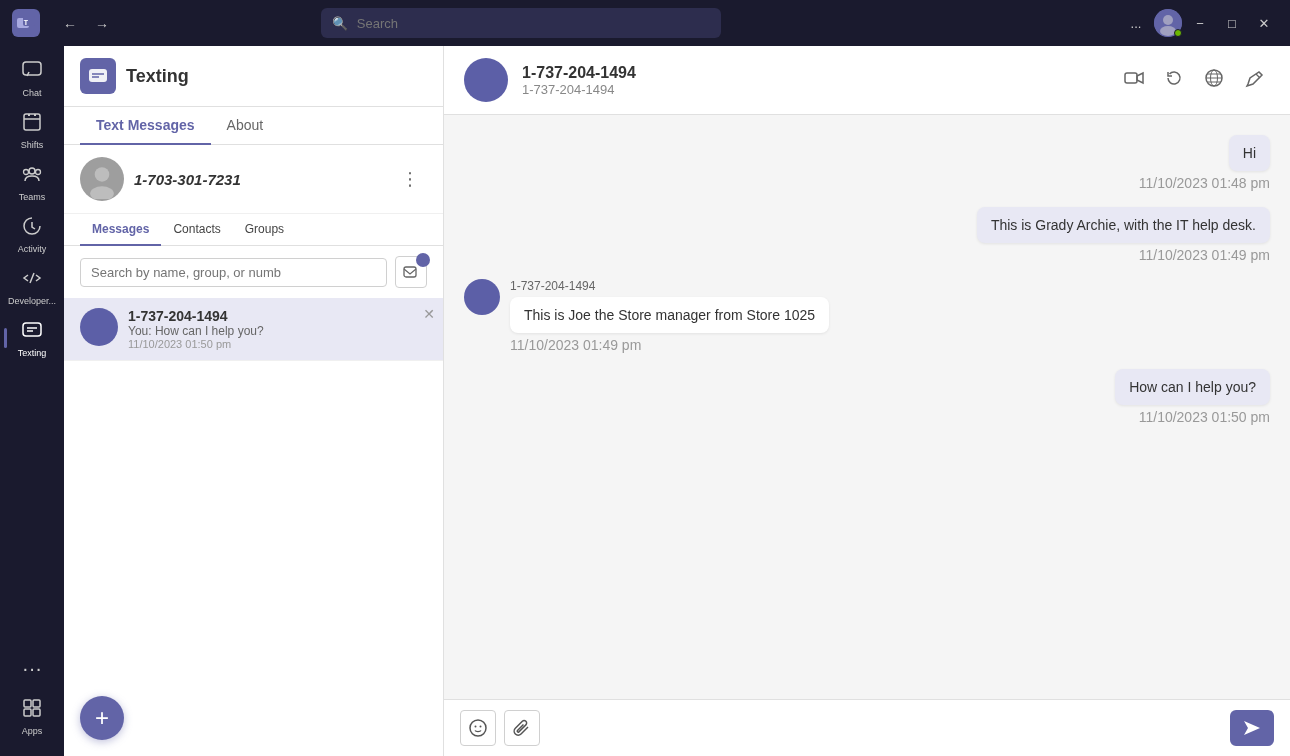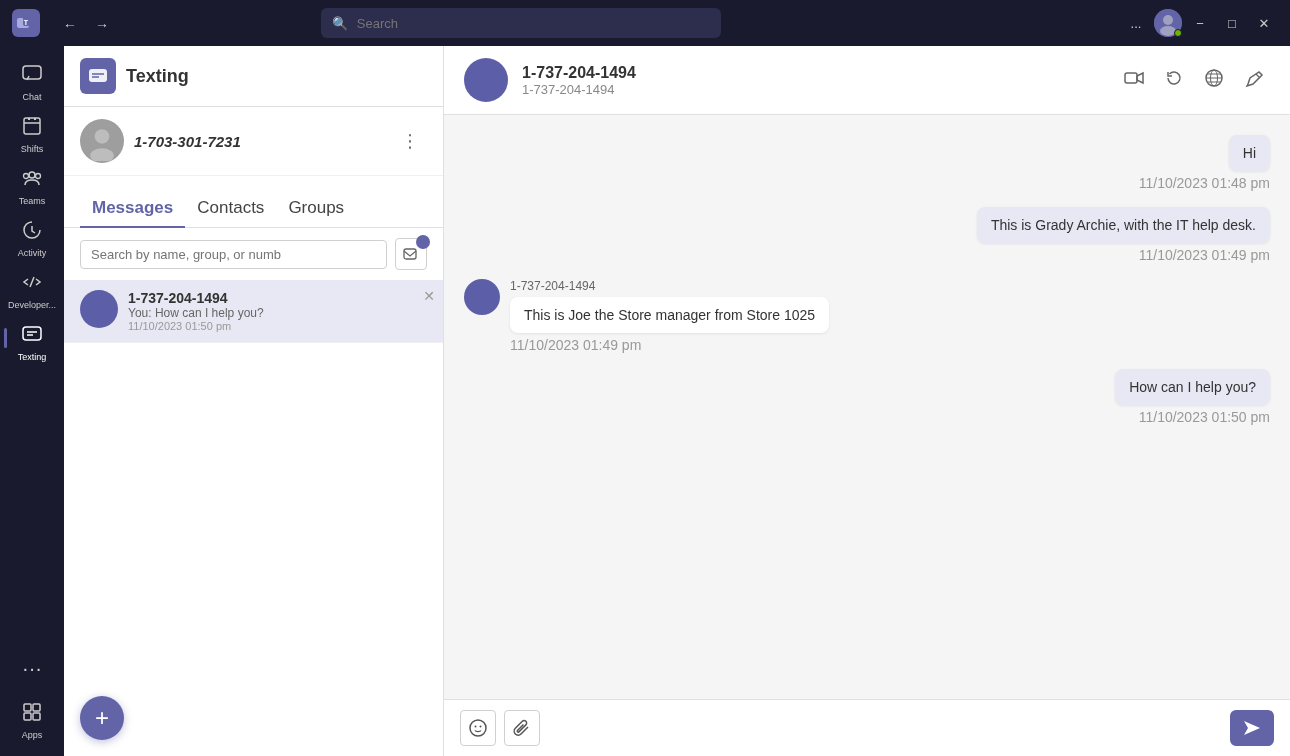--- a/index.html
+++ b/index.html
@@ -62,21 +62,21 @@
     .main-layout { display: flex; flex: 1; overflow: hidden; }
 
     
     .sidebar-icons {
       width: 64px; background: #1a1a2e;
       display: flex; flex-direction: column; align-items: center;
       padding-top: 8px; gap: 4px; flex-shrink: 0;
     }
     .sidebar-icon {
       width: 48px; height: 48px; border-radius: 6px;
-      display: flex; flex-direction: column; align-items: center; justify-content: flex-end;
+      display: flex; flex-direction: column; align-items: center; justify-content: center;
       cursor: pointer; color: #ccc; font-size: 10px; gap: 2px;
       position: relative;
     }
     .sidebar-icon.active { color: white; }
     .sidebar-icon.active::before {
       content: '';
       position: absolute; left: -4px; top: 50%; transform: translateY(-50%);
       width: 3px; height: 20px; background: #6264a7; border-radius: 2px;
     }
     .sidebar-icon-symbol { font-size: 18px; }
@@ -133,22 +133,22 @@
       background: none; border: none; cursor: pointer; color: #666;
       font-size: 18px; padding: 4px 8px; border-radius: 4px;
     }
 
     
     .sub-tabs {
       display: flex; gap: 0; padding: 0 16px;
       border-bottom: 1px solid #e0e0e0;
     }
     .sub-tab {
-      padding: 8px 12px; font-size: 17px; color: #444;
-      cursor: pointer; border-bottom: 2px solid transparent; margin-bottom: -1px; margin-top: 14px;
+      padding: 8px 12px; font-size: 12px; color: #444;
+      cursor: pointer; border-bottom: 2px solid transparent; margin-bottom: -1px;
     }
     .sub-tab.active { color: #6264a7; border-bottom-color: #6264a7; font-weight: 600; }
 
     
     .contacts-search {
       padding: 10px 16px;
       display: flex; align-items: center; gap: 8px;
     }
     .contacts-search input {
       flex: 1; border: 1px solid #d0d0d0; border-radius: 4px;
@@ -394,20 +394,24 @@
       <div class="plugin-header">
         <div class="plugin-icon-box">
           <svg width="20" height="20" viewBox="0 0 20 20" fill="none">
             <rect x="1" y="3" width="18" height="13" rx="3" fill="white" opacity="0.9"></rect>
             <line x1="4" y1="8" x2="16" y2="8" stroke="#6264a7" stroke-width="1.5"></line>
             <line x1="4" y1="11" x2="11" y2="11" stroke="#6264a7" stroke-width="1.5"></line>
           </svg>
         </div>
         <span class="plugin-title">Texting</span>
       </div>
+      <div class="plugin-tabs">
+        <div class="plugin-tab active">Text Messages</div>
+        <div class="plugin-tab">About</div>
+      </div>
 
       <div class="contact-header">
         <div class="contact-avatar">
           <svg width="44" height="44" viewBox="0 0 44 44">
             <circle cx="22" cy="22" r="22" fill="#9e9e9e"></circle>
             <circle cx="22" cy="17" r="8" fill="#bdbdbd"></circle>
             <ellipse cx="22" cy="38" rx="13" ry="8" fill="#bdbdbd"></ellipse>
           </svg>
         </div>
         <span class="contact-name">1-703-301-7231</span>

